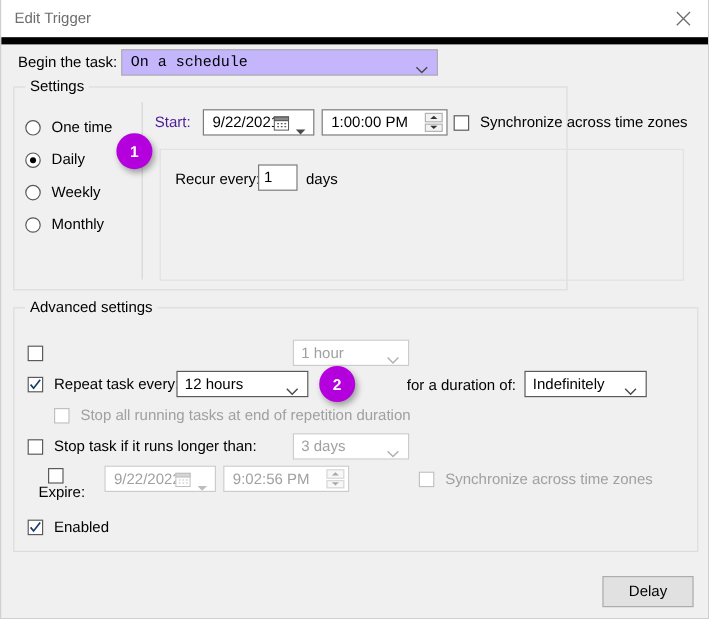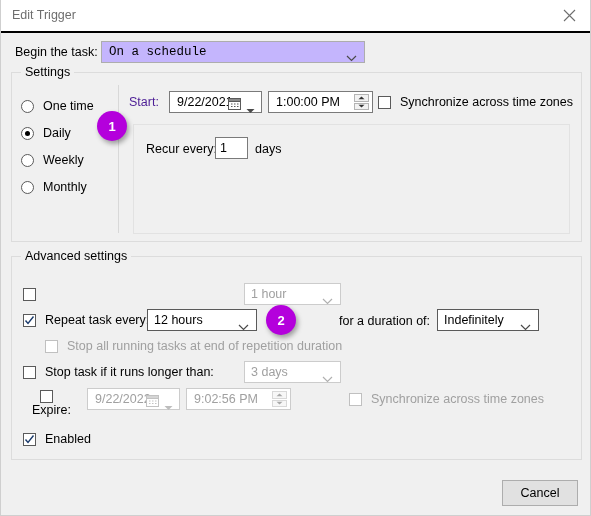--- a/index.html
+++ b/index.html
@@ -24,21 +24,21 @@
     overflow: hidden;
   }
 
   
   .titlebar {
     position: absolute;
     left: 0; top: 0;
     width: 591px;
     height: 31px;
     background: #ffffff;
-    border-bottom: 2px solid #000000;
+    border-bottom: 6px solid #000000;
   }
   .titlebar-text {
     position: absolute;
     left: 11px;
     top: 8px;
     font-size: 12.5px;
     color: #6e6e6e;
     white-space: nowrap;
   }
   .close-btn {
@@ -95,21 +95,21 @@
   .groupbox > .gb-title {
     position: absolute;
     top: -8px;
     left: 9px;
     background: #f0f0f0;
     padding: 0 4px;
     font-size: 12.5px;
     color: #000;
     white-space: nowrap;
   }
-  #settings-group { left: 10px; top: 72px; width: 571px; height: 170px; }
+  #settings-group { left: 10px; top: 72px; width: 462px; height: 170px; }
   #advanced-group { left: 10px; top: 256px; width: 571px; height: 204px; }
 
   
   .radio-row {
     position: absolute;
     left: 20px;
     display: flex;
     align-items: center;
     height: 18px;
   }
@@ -535,18 +535,18 @@
 
   <div class="cb-row" style="left:22px; top:430px;">
     <span class="cbox">
       <svg width="11" height="11" viewBox="0 0 11 11" style="position:absolute;left:0;top:0">
         <path d="M1.5 5.5 L4 8.5 L9.5 1.5" stroke="#1a3a6b" stroke-width="1.4" fill="none"></path>
       </svg>
     </span>
     <span class="cb-label">Enabled</span>
   </div>
 
-  <div class="btn" style="left:501px; top:480px; width:76px;">Cancel</div>
+  <div class="btn" style="left:501px; top:480px; width:76px;">Delay</div>
 
   <div class="badge" style="left:96px; top:111px;">1</div>
   <div class="badge" style="left:265px; top:305px;">2</div>
 
 </div>
 
 </body></html>

